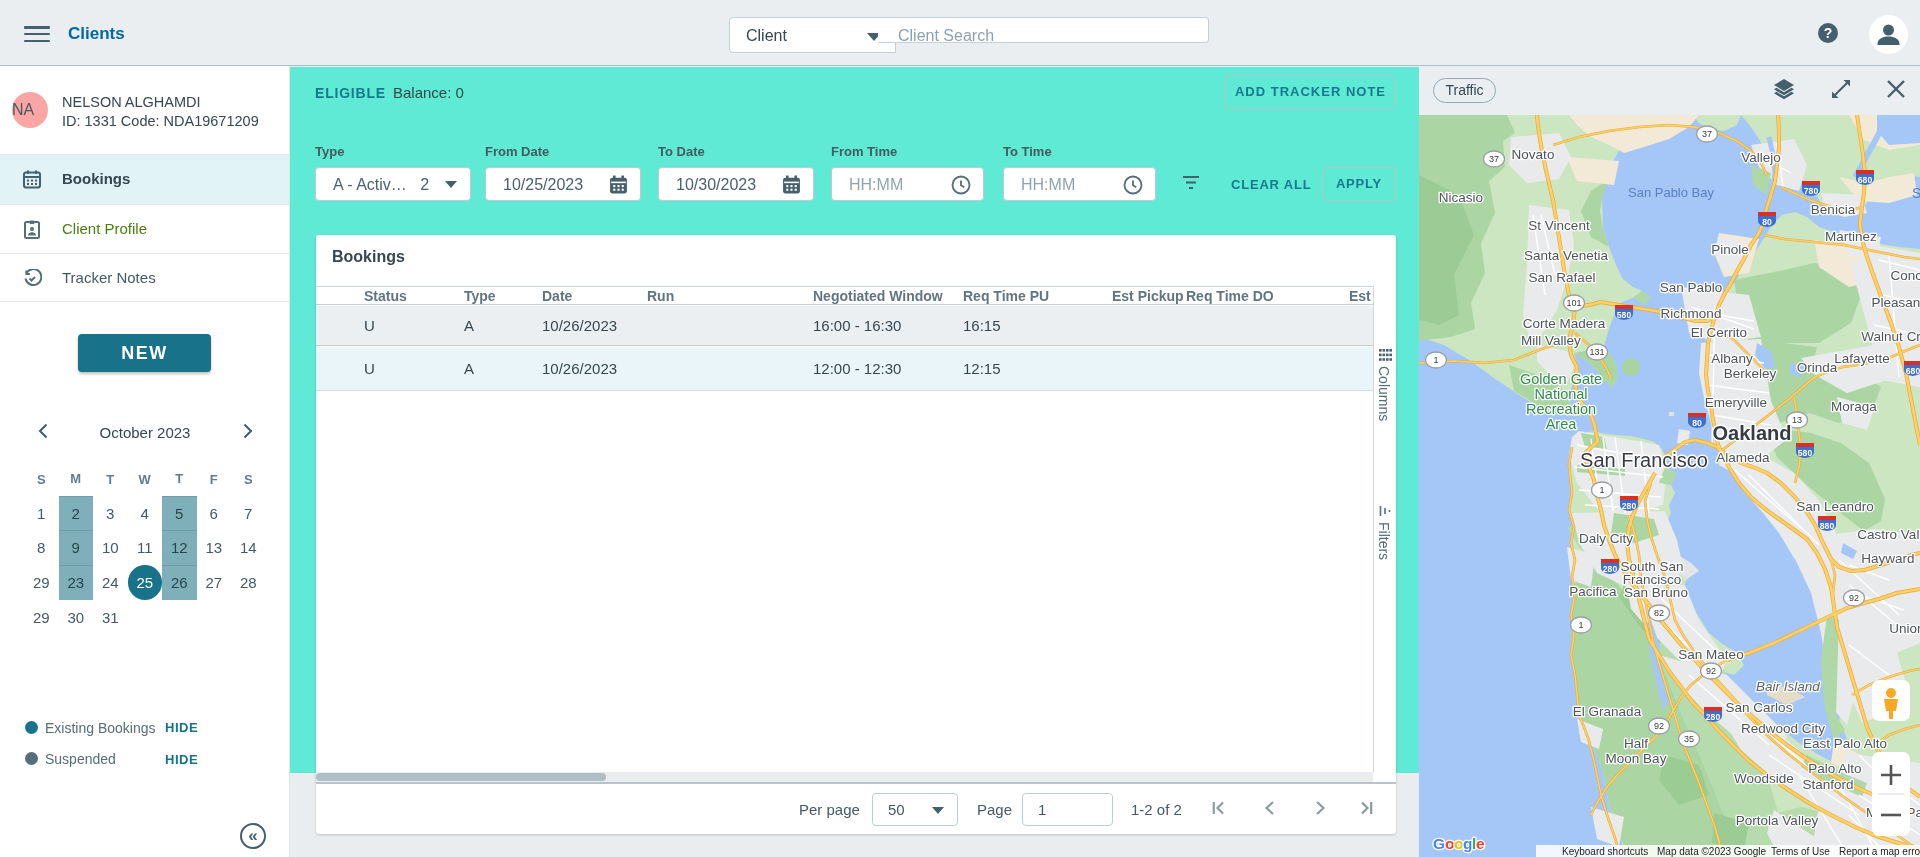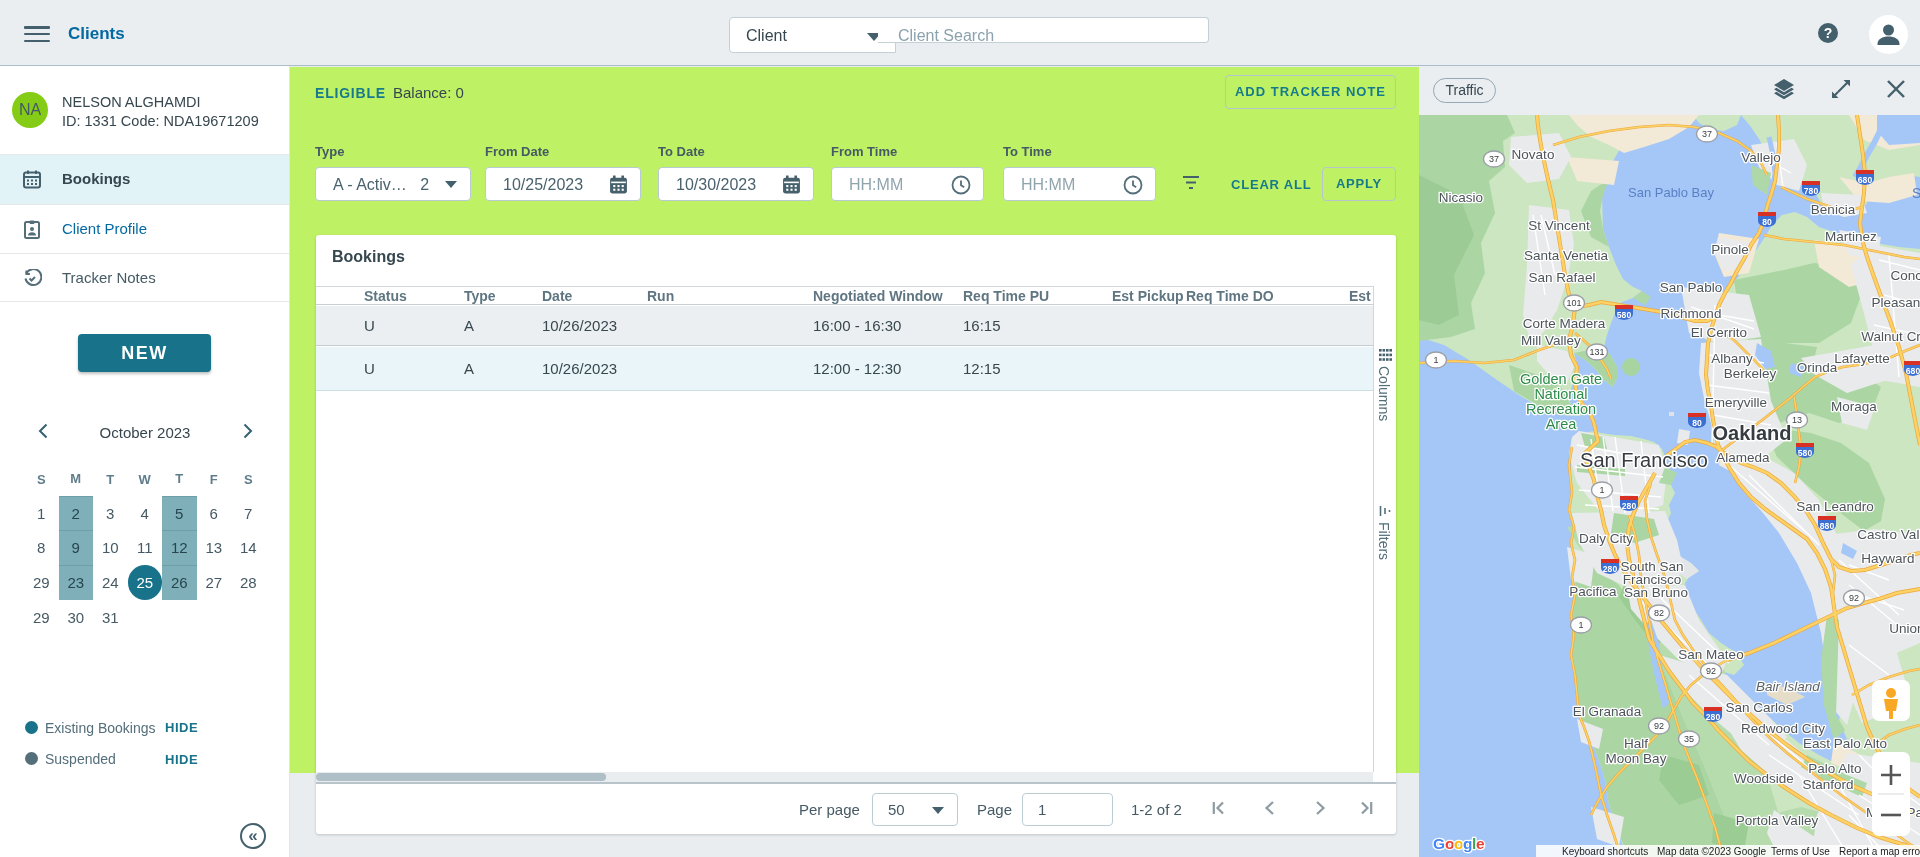--- a/index.html
+++ b/index.html
@@ -11,21 +11,21 @@
 #pagetitle { position:absolute; left:68px; top:24px; font-size:17px; font-weight:700; color:#0369a1; }
 #selwrap { position:absolute; left:711px; top:17px; width:167px; height:36px; background:#fff; border:1px solid #c3d0d6; border-radius:4px 0 0 4px;margin-left:18px; }
 #selwrap .txt { position:absolute; left:16px; top:9px; font-size:16px; color:#37474f; }
 #selwrap .tri { position:absolute; right:14px; top:15px; width:0; height:0; border-left:7px solid transparent; border-right:7px solid transparent; border-top:8px solid #44606c; }
 #searchwrap { position:absolute; left:878px; top:17px; width:331px; height:26px; background:#fff; border:1px solid #c3d0d6; border-left:none; border-radius:0 4px 4px 0; }
 #searchwrap .ph { position:absolute; left:20px; top:9px; font-size:16px; color:#8ba2ad; }
 #helpbtn { position:absolute; left:1818px; top:23px; width:20px; height:20px; border-radius:50%; background:#44606c; color:#fff; font-size:14px; font-weight:700; text-align:center; line-height:20px; }
 #avatar { position:absolute; left:1869px; top:15px; width:39px; height:39px; border-radius:50%; background:#fff; }
 
 #sidebar { position:absolute; left:0; top:66px; width:290px; height:791px; background:#fff; border-right:1px solid #dfe5e8; z-index:20; }
-#na { position:absolute; left:12px; top:26px; width:36px; height:36px; border-radius:50%; background:#84cc16; text-align:center; line-height:36px; font-size:16px; color:#455a64; }
+#na { position:absolute; left:12px; top:26px; width:36px; height:36px; border-radius:50%; background:#fca5a5; text-align:left; line-height:36px; font-size:16px; color:#455a64; }
 #cname { position:absolute; left:62px; top:28px; font-size:14.5px; color:#37474f; }
 #cid { position:absolute; left:62px; top:47px; font-size:14.5px; color:#37474f; }
 .menuitem { position:absolute; left:0; width:289px; height:49px; border-top:1px solid #e4e8ea; }
 .menuitem .lbl { position:absolute; left:62px; top:15px; font-size:15px; font-weight:700; color:#37474f; }
 .menuitem svg { position:absolute; left:23px; top:15px; }
 #mi1 { top:88px; height:50px; background:#e1f3f6; }
 #mi2 { top:138px; }
 #mi3 { top:187px; border-bottom:1px solid #e4e8ea; }
 #newbooking { position:absolute; left:78px; top:268px; width:133px; height:38px; background:#17728a; border-radius:4px; color:#fff; font-size:18px; font-weight:700; letter-spacing:1.5px; text-align:center; line-height:38px; box-shadow:0 2px 3px rgba(0,0,0,.25); }
 #cal { position:absolute; left:0; top:351px; width:290px; }
@@ -33,21 +33,21 @@
 #cal table { position:absolute; left:24px; top:45px; border-collapse:collapse; }
 #cal td, #cal th { width:34.5px; height:34.6px; text-align:center; vertical-align:middle; font-size:15px; color:#455a64; font-weight:400; padding:0; }
 #cal th { font-size:13px; font-weight:700; color:#607d8b; height:34px; }
 #cal td.rng { background:#7fb0ba; color:#26454e; border-top:1px solid #6ba0ab; }
 #cal td.sel { background:#17728a; color:#fff; border-radius:50%; }
 .legdot { position:absolute; width:13px; height:13px; border-radius:50%; }
 .legtxt { position:absolute; font-size:14px; color:#546e7a; }
 .leghide { position:absolute; left:165px; font-size:13px; font-weight:700; color:#17728a; letter-spacing:0.5px; }
 #collapse { position:absolute; left:240px; top:757px; width:26px; height:26px; border:2px solid #44606c; border-radius:50%; color:#44606c; font-size:17px; text-align:center; line-height:22px; font-weight:700; }
 
-#main { position:absolute; left:290px; top:67px; width:1129px; height:706px; background:#bef264; }
+#main { position:absolute; left:290px; top:67px; width:1129px; height:706px; background:#5eead4; }
 #eligible { position:absolute; left:25px; top:18px; font-size:14px; font-weight:700; color:#17798c; letter-spacing:0.8px; }
 #balance { position:absolute; left:103px; top:17px; font-size:15px; color:#37474f; }
 #addnote { position:absolute; left:935px; top:8px; width:171px; height:34px; border:1px solid #b6c5cc; border-radius:4px; font-size:13px; font-weight:700; color:#17798c; letter-spacing:1px; text-align:center; line-height:32px; }
 .flabel { position:absolute; top:77px; font-size:13px; font-weight:700; color:#455a64; }
 .finput { position:absolute; top:100px; height:34px; background:#fff; border:1px solid #b9cad2; border-radius:4px; font-size:16px; color:#4a626e; }
 .finput .v { position:absolute; left:17px; top:8px; }
 .finput .ph2 { position:absolute; left:17px; top:8px; color:#90a4ae; }
 .finput svg { position:absolute; right:12px; top:7px; }
 #clearall { position:absolute; left:941px; top:110px; font-size:13px; font-weight:700; color:#17798c; letter-spacing:0.8px; }
 #apply { position:absolute; left:1032px; top:100px; width:74px; height:34px; border:1px solid #b6c5cc; border-radius:4px; font-size:13px; font-weight:700; color:#17798c; letter-spacing:0.8px; text-align:center; line-height:32px; }
@@ -118,21 +118,21 @@
       </svg>
     <span class="lbl">Bookings</span>
   </div>
   <div class="menuitem" id="mi2">
     <svg width="18" height="19" viewBox="0 0 18 19">
         <rect x="2" y="2" width="14" height="16" rx="1.5" fill="none" stroke="#546e7a" stroke-width="2"></rect>
         <rect x="6.5" y="0.5" width="5" height="3.5" rx="1" fill="#546e7a"></rect>
         <circle cx="9" cy="9" r="2" fill="#546e7a"></circle>
         <path d="M5 15.5c0-2.2 1.8-3.3 4-3.3s4 1.1 4 3.3z" fill="#546e7a"></path>
       </svg>
-    <span class="lbl" style="font-weight:400;color:#0369a1">Client Profile</span>
+    <span class="lbl" style="font-weight:400;color:#4d7c0f">Client Profile</span>
   </div>
   <div class="menuitem" id="mi3">
     <svg width="19" height="19" viewBox="0 0 19 19">
         <path d="M3.2 4.5 A 8 8 0 1 1 2.5 9.5" fill="none" stroke="#546e7a" stroke-width="2"></path>
         <path d="M3.4 1.5 l0 3.5 3.5 0" fill="none" stroke="#546e7a" stroke-width="2"></path>
         <path d="M6.5 9.5 l2 2 3.5-3.5" fill="none" stroke="#546e7a" stroke-width="2"></path>
       </svg>
     <span class="lbl" style="font-weight:400;color:#455a64">Tracker Notes</span>
   </div>
   <div id="newbooking">NEW BOOKING</div>

